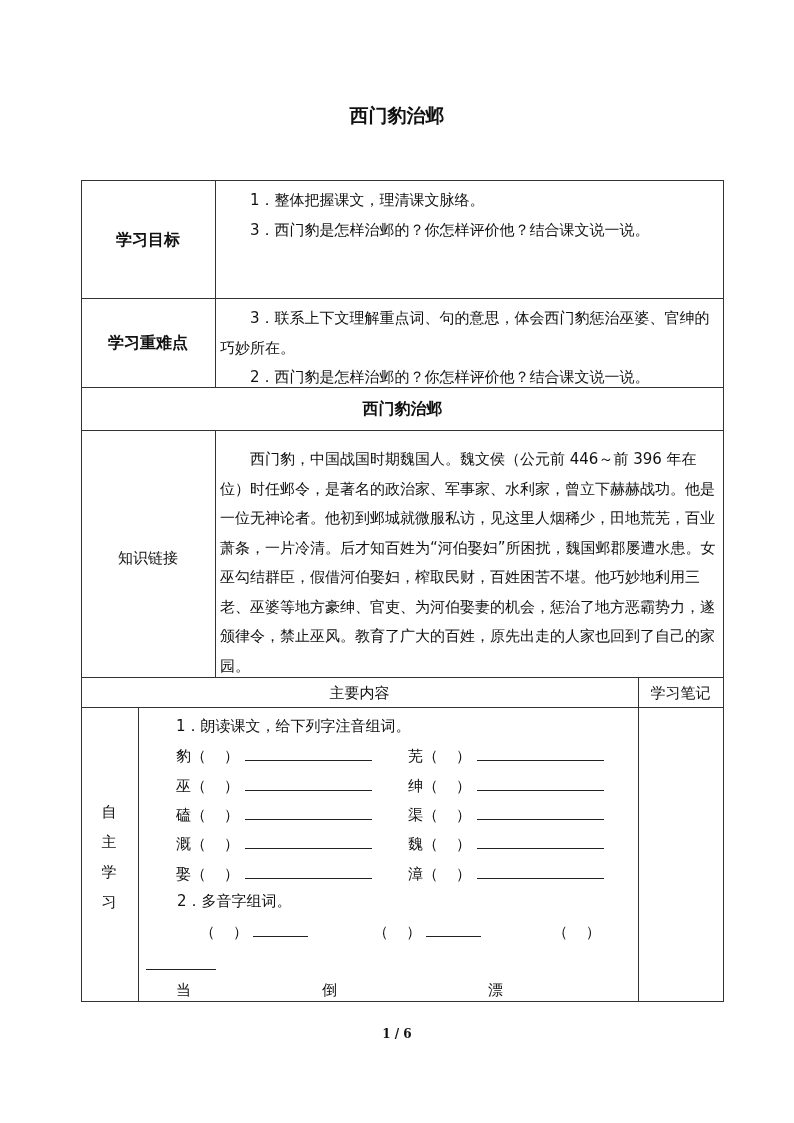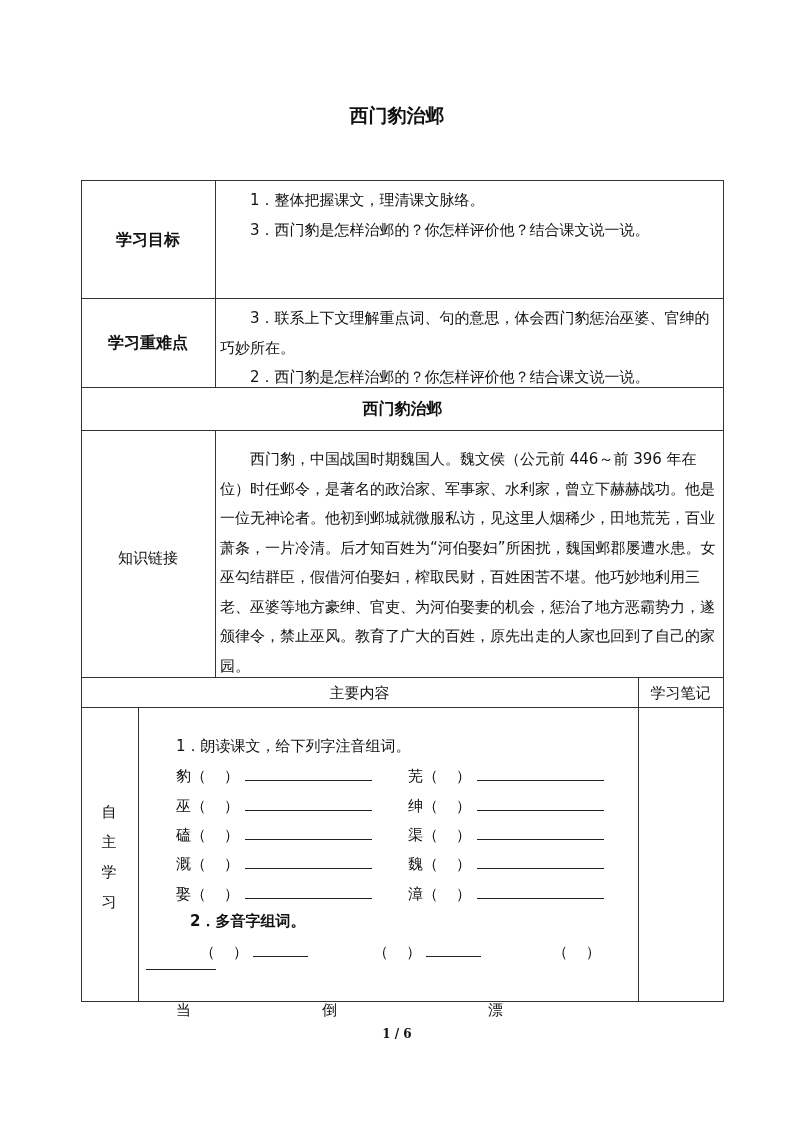--- a/index.html
+++ b/index.html
@@ -8,21 +8,21 @@
   .title { position: absolute; top: 103px; left: 0; width: 794px; text-align: center;
            font-family: "DejaVu Serif", serif; font-weight: bold; font-size: 19px; }
   .hl { position: absolute; height: 0; border-top: 1.6px solid #333; }
   .vl { position: absolute; width: 0; border-left: 1.6px solid #333; }
   .label-bold { position: absolute; font-weight: bold; font-size: 16px; text-align: center; }
   .label { position: absolute; font-size: 15px; text-align: center; }
   .para { position: absolute; font-size: 15px; line-height: 29.5px; }
   .para p { margin: 0; }
   .indent { text-indent: 2em; }
   .vtext { position: absolute; font-size: 15px; text-align: center; width: 56px; left: 81px; }
-  .row { position: absolute; font-size: 15px; height: 22px; margin-top: 20px; }
+  .row { position: absolute; font-size: 15px; height: 22px; }
   .blank { display: inline-block; border-bottom: 1px solid #222; height: 14px; vertical-align: baseline; }
   .footer { position: absolute; top: 1027px; left: 0; width: 794px; text-align: center;
             font-family: "DejaVu Serif", serif; font-weight: bold; font-size: 12px; }
 </style>
 </head>
 <body>
 
 <div class="title">西门豹治邺</div>
 
 <div class="hl" style="top:180px;left:81px;width:643px;"></div>
@@ -75,21 +75,21 @@
     <div class="row" style="left: 176px; top: 776px;"><span>巫</span><span>（</span><span style="display:inline-block;width:18px;"></span><span>）</span><span class="blank" style="width:127px;margin-left:6px;"></span></div>
     <div class="row" style="left: 408px; top: 776px;"><span>绅</span><span>（</span><span style="display:inline-block;width:18px;"></span><span>）</span><span class="blank" style="width:127px;margin-left:6px;"></span></div>
     <div class="row" style="left: 176px; top: 805px;"><span>磕</span><span>（</span><span style="display:inline-block;width:18px;"></span><span>）</span><span class="blank" style="width:127px;margin-left:6px;"></span></div>
     <div class="row" style="left: 408px; top: 805px;"><span>渠</span><span>（</span><span style="display:inline-block;width:18px;"></span><span>）</span><span class="blank" style="width:127px;margin-left:6px;"></span></div>
     <div class="row" style="left: 176px; top: 834px;"><span>溉</span><span>（</span><span style="display:inline-block;width:18px;"></span><span>）</span><span class="blank" style="width:127px;margin-left:6px;"></span></div>
     <div class="row" style="left: 408px; top: 834px;"><span>魏</span><span>（</span><span style="display:inline-block;width:18px;"></span><span>）</span><span class="blank" style="width:127px;margin-left:6px;"></span></div>
     <div class="row" style="left: 176px; top: 864px;"><span>娶</span><span>（</span><span style="display:inline-block;width:18px;"></span><span>）</span><span class="blank" style="width:127px;margin-left:6px;"></span></div>
     <div class="row" style="left: 408px; top: 864px;"><span>漳</span><span>（</span><span style="display:inline-block;width:18px;"></span><span>）</span><span class="blank" style="width:127px;margin-left:6px;"></span></div>
   </div>
 
-<div class="row" style="left:190px;top:892px;font-weight:bold;">2．多音字组词。</div>
+<div class="row" style="left:177px;top:892px;">2．多音字组词。</div>
 
 <div class="row" style="left:200px;top:922px;width:440px;">
   <span>（</span><span style="display:inline-block;width:18px;"></span><span>）</span>
   <span class="blank" style="width:55px;"></span>
   <span style="display:inline-block;width:56px;"></span>
   <span>（</span><span style="display:inline-block;width:18px;"></span><span>）</span>
   <span class="blank" style="width:55px;"></span>
   <span style="display:inline-block;width:62px;"></span>
   <span>（</span><span style="display:inline-block;width:18px;"></span><span>）</span>
 </div>

